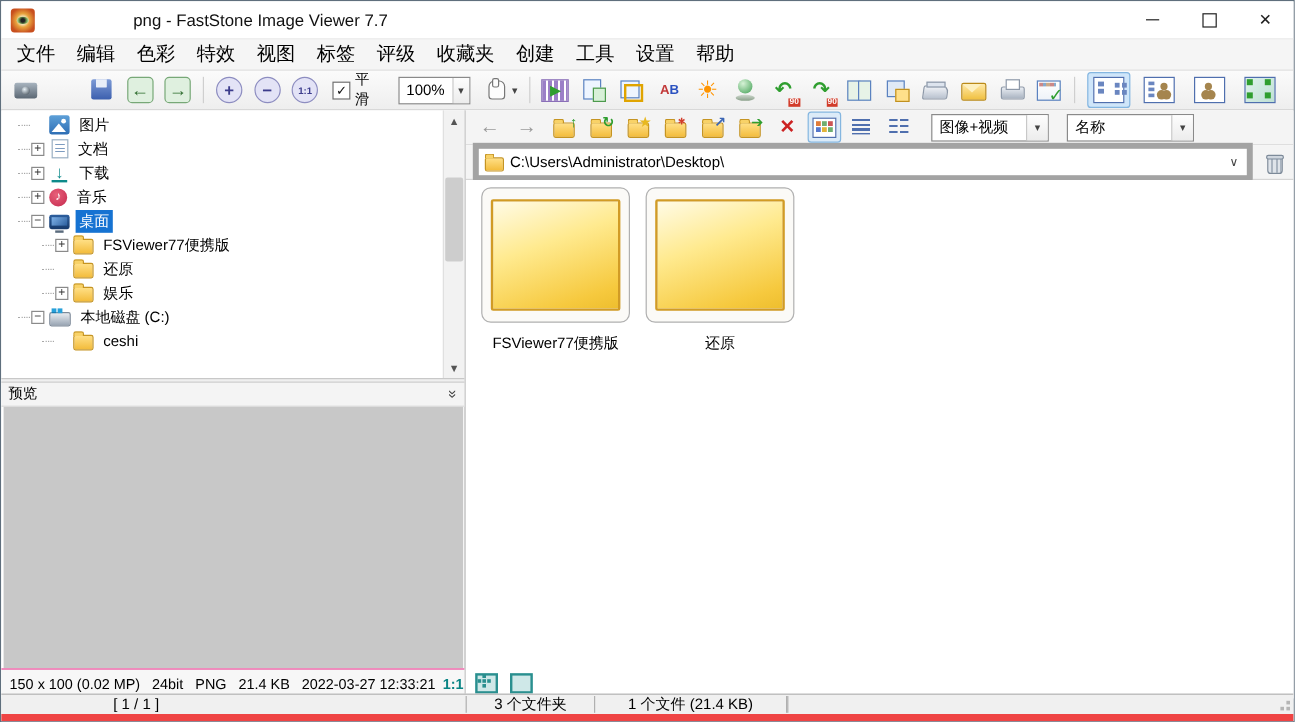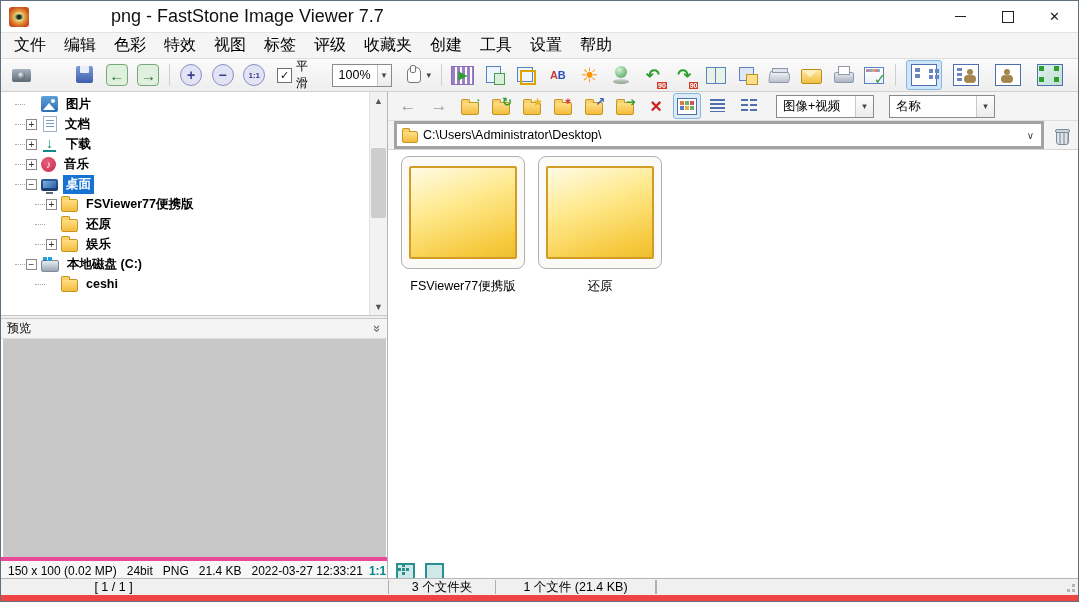--- a/index.html
+++ b/index.html
@@ -1,21 +1,21 @@
 <!DOCTYPE html>
 <html><head>
 <meta charset="utf-8">
 <style>
   html,body{margin:0;padding:0;background:#d8d8d8;font-family:"Liberation Sans","DejaVu Sans",sans-serif;}
   #app{position:relative;width:1079px;height:602px;background:#fff;border:1px solid #5f6f7d;box-sizing:border-box;overflow:hidden;font-size:12px;color:#000;}
   
   .titlebar{height:31px;display:flex;align-items:center;background:#fff;border-bottom:1px solid #e3e3e3;}
   .appicon{width:20px;height:20px;margin-left:8px;border-radius:3px;background:radial-gradient(circle at 50% 50%,#f7f2d8 18%,#e8a33d 40%,#c84f1e 75%);position:relative;}
   .appicon::after{content:"";position:absolute;left:5px;top:7px;width:10px;height:6px;border-radius:50%;background:radial-gradient(circle at 50% 50%,#222 25%,#7fae59 60%,#f5f0da 100%);}
-  .titletext{margin-left:82px;font-size:18px;color:#111;}
+  .titletext{margin-left:82px;font-size:14px;color:#111;}
   .winbtns{margin-left:auto;display:flex;height:100%;}
   .winbtn{width:47px;height:100%;display:flex;align-items:center;justify-content:center;font-size:13px;color:#222;}
   .winbtn .minglyph{display:block;width:11px;height:1px;background:#222;}
   .winbtn .maxglyph{display:block;width:10px;height:10px;border:1px solid #222;}
   
   .menubar{height:25px;display:flex;align-items:center;background:#f5f5f5;border-bottom:1px solid #dcdcdc;padding-left:4px;}
   .menuitem{padding:4px 9px;font-size:16px;}
   
   .toolbar1{height:32px;display:flex;align-items:center;background:linear-gradient(#fbfbfb,#eeeeee);border-bottom:1px solid #cfcfcf;padding:0 6px;gap:2px;}
   .tbtn{width:30px;height:28px;display:flex;align-items:center;justify-content:center;border-radius:3px;position:relative;}
@@ -100,21 +100,21 @@
   .main{display:flex;height:490px;}
   .leftpane{width:387px;border-right:1px solid #b5b5b5;position:relative;background:#fff;box-sizing:border-box;}
   .rightpane{flex:1;display:flex;flex-direction:column;background:#fff;}
   
   .tree{position:absolute;left:0;top:0;right:17px;height:223px;overflow:hidden;padding-top:2px;background:
      repeating-linear-gradient(180deg,transparent 0 2px,transparent 2px 4px);}
   .trow{height:20px;display:flex;align-items:center;position:relative;}
   .trow .stub{height:0;border-top:1px dotted #a8a8a8;width:10px;margin-right:1px;}
   .expbox{width:11px;height:11px;box-sizing:border-box;background:#fff;border:1px solid #8a8a8a;display:flex;align-items:center;justify-content:center;font-size:10px;line-height:9px;color:#333;margin-right:4px;flex:0 0 auto;}
   .expspacer{width:15px;flex:0 0 auto;}
-  .tlabel{padding:1px 3px;white-space:nowrap;font-size:12.5px;font-weight:bold;}
+  .tlabel{padding:1px 3px;white-space:nowrap;font-size:12.5px;}
   .trow.sel .tlabel{background:#1673d2;color:#fff;}
   .ticon{width:17px;height:16px;position:relative;margin-right:5px;flex:0 0 auto;}
   .ticon.pictures{background:linear-gradient(#5ea0d8,#2e6eb4);border-radius:2px;}
   .ticon.pictures::after{content:"";position:absolute;left:2px;bottom:2px;width:0;height:0;border-left:6px solid transparent;border-right:6px solid transparent;border-bottom:7px solid #fff;}
   .ticon.pictures::before{content:"";position:absolute;right:3px;top:3px;width:4px;height:4px;border-radius:50%;background:#fff;}
   .ticon.documents{background:#fff;border:1px solid #9ab0c4;width:12px;height:14px;margin-left:2px;}
   .ticon.documents::after{content:"";position:absolute;left:2px;top:3px;width:8px;height:8px;background:repeating-linear-gradient(180deg,#7d9cc0 0 1px,transparent 1px 3px);}
   .ticon.downloads{color:#0d8a8a;font-weight:bold;font-size:14px;text-align:center;line-height:14px;}
   .ticon.downloads::after{content:"↓";}
   .ticon.downloads::before{content:"";position:absolute;left:2px;bottom:0;width:13px;height:2px;background:#0d8a8a;}
@@ -132,21 +132,21 @@
   .vscroll{position:absolute;right:0;top:0;width:17px;height:223px;background:#f2f2f2;border-left:1px solid #e0e0e0;}
   .varrow{position:absolute;left:0;width:17px;height:17px;display:flex;align-items:center;justify-content:center;color:#555;font-size:9px;}
   .varrow.up{top:0;}
   .varrow.down{bottom:0;}
   .vthumb{position:absolute;left:1px;top:56px;width:15px;height:70px;background:#cdcdcd;border-radius:2px;}
   
   .psplit{position:absolute;left:0;top:223px;width:100%;height:4px;background:#efefef;border-top:1px solid #c8c8c8;border-bottom:1px solid #c8c8c8;box-sizing:border-box;}
   .pv-header{position:absolute;left:0;top:227px;width:100%;height:20px;background:#f4f4f4;display:flex;align-items:center;padding:0 6px;box-sizing:border-box;border-bottom:1px solid #dcdcdc;}
   .pv-header .chev{margin-left:auto;transform:rotate(90deg);color:#444;font-size:13px;}
   .pv-canvas{position:absolute;left:2px;top:247px;width:383px;height:218px;background:#c8c8c8;}
-  .pv-info{position:absolute;left:0;top:465px;width:100%;height:24px;display:flex;align-items:center;gap:10px;padding:0 7px;box-sizing:border-box;background:#f7f7f7;border-top:4px solid #ec4899;font-size:12px;white-space:nowrap;}
+  .pv-info{position:absolute;left:0;top:465px;width:100%;height:24px;display:flex;align-items:center;gap:10px;padding:0 7px;box-sizing:border-box;background:#f7f7f7;border-top:1px solid #ec4899;font-size:12px;white-space:nowrap;}
   .pv-info .ratio{color:#0a8585;font-weight:bold;margin-left:-4px;}
   .tealic{width:15px;height:13px;border:2px solid #2a8f8f;background:#cfe8e8;position:relative;flex:0 0 auto;}
   .tealic.fit::after{content:"";position:absolute;left:4px;top:3px;width:3px;height:3px;background:#2a8f8f;box-shadow:-4px 0 #2a8f8f,4px 0 #2a8f8f,0 -4px #2a8f8f,0 4px #2a8f8f;}
   .pvicons{margin-left:auto;display:flex;gap:10px;align-items:center;}
   
   .toolbar2{height:28px;display:flex;align-items:center;background:#f4f4f4;border-bottom:1px solid #dedede;padding:0 6px;gap:3px;}
   .t2btn{width:26px;height:24px;display:flex;align-items:center;justify-content:center;border-radius:3px;border:1px solid transparent;position:relative;}
   .t2btn.sel{border-color:#84b6e0;background:#dcebf8;}
   .ti2{width:20px;height:20px;position:relative;display:flex;align-items:center;justify-content:center;font-weight:bold;}
   .fold2::before{content:"";position:absolute;left:1px;top:6px;width:16px;height:11px;background:linear-gradient(#ffdf85,#f3bc3c);border:1px solid #c59422;border-radius:2px;}
@@ -154,21 +154,21 @@
   .ov2{position:absolute;z-index:2;right:-1px;top:-1px;font-size:12px;font-weight:bold;}
   [data-name="thumbnails-view-icon"]{border:1px solid #4f6fae;background:#fff;width:18px;height:15px;}
   [data-name="thumbnails-view-icon"]::after{content:"";position:absolute;left:2px;top:2px;width:4px;height:4px;background:#e07b39;box-shadow:5px 0 #6fae6f,10px 0 #cc5555,0 5px #5577cc,5px 5px #e0b339,10px 5px #6fae6f;}
   [data-name="details-view-icon"]::after{content:"";position:absolute;left:2px;top:3px;width:15px;height:13px;background:repeating-linear-gradient(180deg,#4f6fae 0 2px,transparent 2px 4px);}
   [data-name="list-view-icon"]::after{content:"";position:absolute;left:2px;top:3px;width:7px;height:13px;background:repeating-linear-gradient(180deg,#4f6fae 0 2px,transparent 2px 5px);box-shadow:9px 0 0 #4f6fae00;}
   [data-name="list-view-icon"]::before{content:"";position:absolute;left:11px;top:3px;width:7px;height:13px;background:repeating-linear-gradient(180deg,#4f6fae 0 2px,transparent 2px 5px);}
   .filtercombo{width:96px;margin-left:10px;}
   .sortcombo{width:104px;margin-left:12px;}
   
   .addrrow{height:28px;display:flex;align-items:center;background:#f4f4f4;border-bottom:1px solid #d5d5d5;padding:0 6px;gap:6px;}
-  .addrbox{flex:1;height:22px;background:#fff;border:3px solid #a3a3a3;display:flex;align-items:center;padding:0 5px;gap:6px;}
+  .addrbox{flex:1;height:22px;background:#fff;border:5px solid #a3a3a3;display:flex;align-items:center;padding:0 5px;gap:6px;}
   .addrbox .path{flex:1;font-size:12.5px;}
   .addrbox .chev{font-size:10px;color:#444;padding-right:2px;}
   .minifold{width:15px;height:11px;position:relative;flex:0 0 auto;}
   .minifold::before{content:"";position:absolute;left:0;top:1px;width:14px;height:10px;background:linear-gradient(#ffdf85,#f3bc3c);border:1px solid #c59422;border-radius:2px;}
   .minifold::after{content:"";position:absolute;left:0;top:-2px;width:6px;height:3px;background:#f8d268;border:1px solid #c59422;border-bottom:none;border-radius:2px 2px 0 0;}
   .trashbtn{width:22px;height:22px;display:flex;align-items:center;justify-content:center;}
   .trash{width:13px;height:15px;position:relative;}
   .trash::before{content:"";position:absolute;left:1px;top:3px;width:11px;height:12px;background:repeating-linear-gradient(90deg,#dfe4ea 0 2px,#aab4c0 2px 4px);border:1px solid #7d8a99;border-radius:0 0 3px 3px;}
   .trash::after{content:"";position:absolute;left:0;top:1px;width:13px;height:2px;background:#cfd6de;border:1px solid #7d8a99;border-radius:2px;}
   

